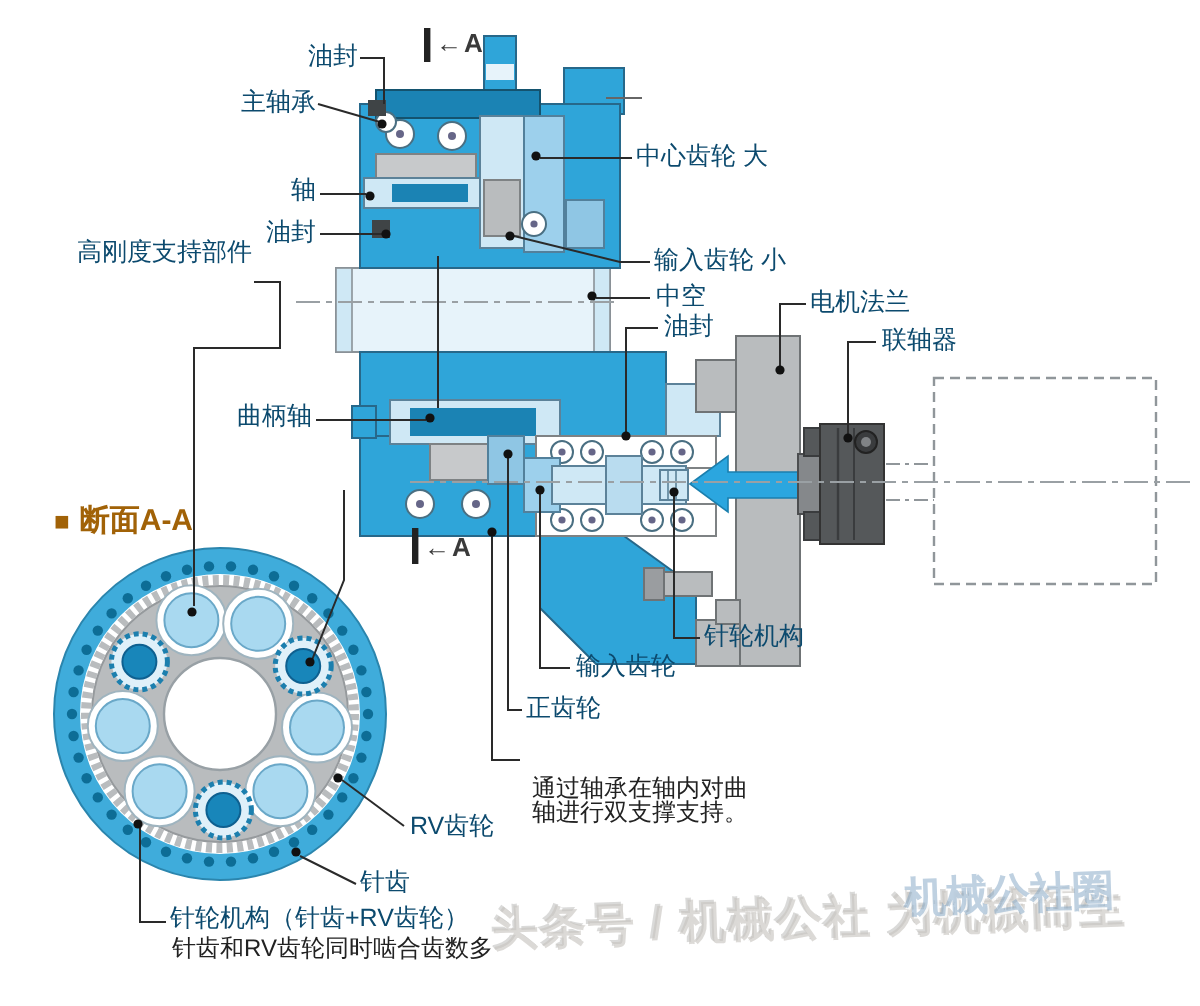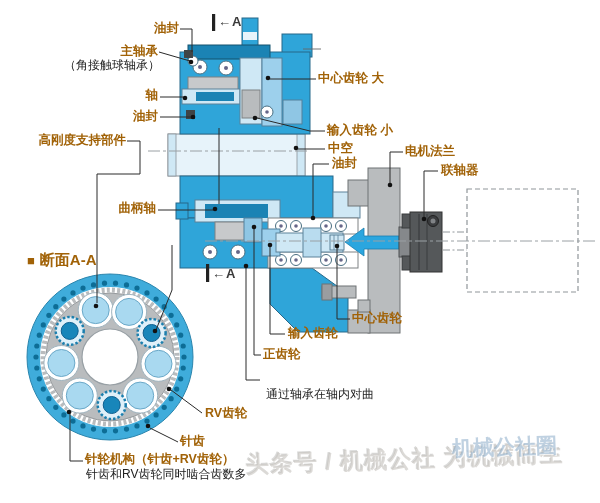--- a/index.html
+++ b/index.html
@@ -1,19 +1,19 @@
 <!DOCTYPE html>
 <html><head>
 <meta charset="utf-8">
 <style>
   html,body{margin:0;padding:0;background:#fff;}
   #stage{position:relative;width:600px;height:503px;background:#ffffff;overflow:hidden;
          font-family:"Liberation Sans","DejaVu Sans",sans-serif;}
   #draw{position:absolute;left:0;top:0;}
-  .lbl{position:absolute;font-size:12.5px;font-weight:bold;color:#a16207;white-space:nowrap;line-height:1.1;}
+  .lbl{position:absolute;font-size:12.5px;font-weight:normal;color:#0c4a6e;white-space:nowrap;line-height:1.1;}
   .lbl.norm{font-weight:normal;font-size:12px;color:#222;}
   .marker{position:absolute;font-size:13px;font-weight:bold;color:#3a3a3a;white-space:nowrap;letter-spacing:1px;}
   .section-title{position:absolute;left:27px;top:251px;font-size:15px;font-weight:bold;color:#a16207;white-space:nowrap;}
   .section-title .sq{font-size:13px;margin-right:5px;}
   .wm-main{position:absolute;left:246px;top:444px;font-size:23px;font-weight:bold;letter-spacing:1px;
            color:rgba(198,196,190,0.62);text-shadow:1px 1px 0 rgba(255,255,255,0.95),-1px -1px 0 rgba(150,150,145,0.35);
            transform:rotate(-2deg);white-space:nowrap;}
   .wm-badge{position:absolute;left:452px;top:433px;font-size:21px;font-weight:bold;
            color:rgba(128,164,196,0.5);text-shadow:1px 1px 0 rgba(255,255,255,0.8);
            transform:rotate(-2deg);white-space:nowrap;}
@@ -253,36 +253,36 @@
 
   <rect x="212" y="14" width="3.2" height="17" fill="#222"></rect>
   <rect x="206" y="264" width="3.2" height="18" fill="#222"></rect>
 </svg>
 
 <div class="marker" style="left:218px;top:14px;">←A</div>
 <div class="marker" style="left:212px;top:266px;">←A</div>
 
 <div class="lbl" style="right:421px;top:22px;">油封</div>
 <div class="lbl" style="right:442px;top:45px;">主轴承</div>
-<div class="lbl norm" style="right:440px;top:59px;">（角接触球轴承）</div>
 <div class="lbl" style="right:442px;top:89px;">轴</div>
 <div class="lbl" style="right:442px;top:110px;">油封</div>
-<div class="lbl" style="right:474px;top:134px;">高刚度支持部件</div>
+<div class="lbl" style="right:474px;top:120px;">高刚度支持部件</div>
 <div class="lbl" style="right:444px;top:202px;">曲柄轴</div>
 
 <div class="lbl" style="left:318px;top:72px;">中心齿轮 大</div>
 <div class="lbl" style="left:327px;top:124px;">输入齿轮 小</div>
 <div class="lbl" style="left:328px;top:142px;">中空</div>
 <div class="lbl" style="left:332px;top:157px;">油封</div>
 <div class="lbl" style="left:405px;top:145px;">电机法兰</div>
 <div class="lbl" style="left:441px;top:164px;">联轴器</div>
-<div class="lbl" style="left:352px;top:312px;">中心齿轮</div>
+<div class="lbl" style="left:352px;top:312px;">针轮机构</div>
 <div class="lbl" style="left:288px;top:327px;">输入齿轮</div>
 <div class="lbl" style="left:263px;top:348px;">正齿轮</div>
 <div class="lbl norm" style="left:266px;top:388px;">通过轴承在轴内对曲</div>
+<div class="lbl norm" style="left:266px;top:400px;">轴进行双支撑支持。</div>
 <div class="lbl" style="left:205px;top:407px;">RV齿轮</div>
 <div class="lbl" style="left:180px;top:435px;">针齿</div>
 <div class="lbl norm" style="left:86px;top:468px;">针齿和RV齿轮同时啮合齿数多</div>
 <div class="lbl" style="left:85px;top:453px;">针轮机构（针齿+RV齿轮）</div>
 
 <div class="section-title">
   <span class="sq">■</span><span>断面A-A</span>
 </div>
 
 <div class="wm-main">头条号 / 机械公社 为机械而生</div>

